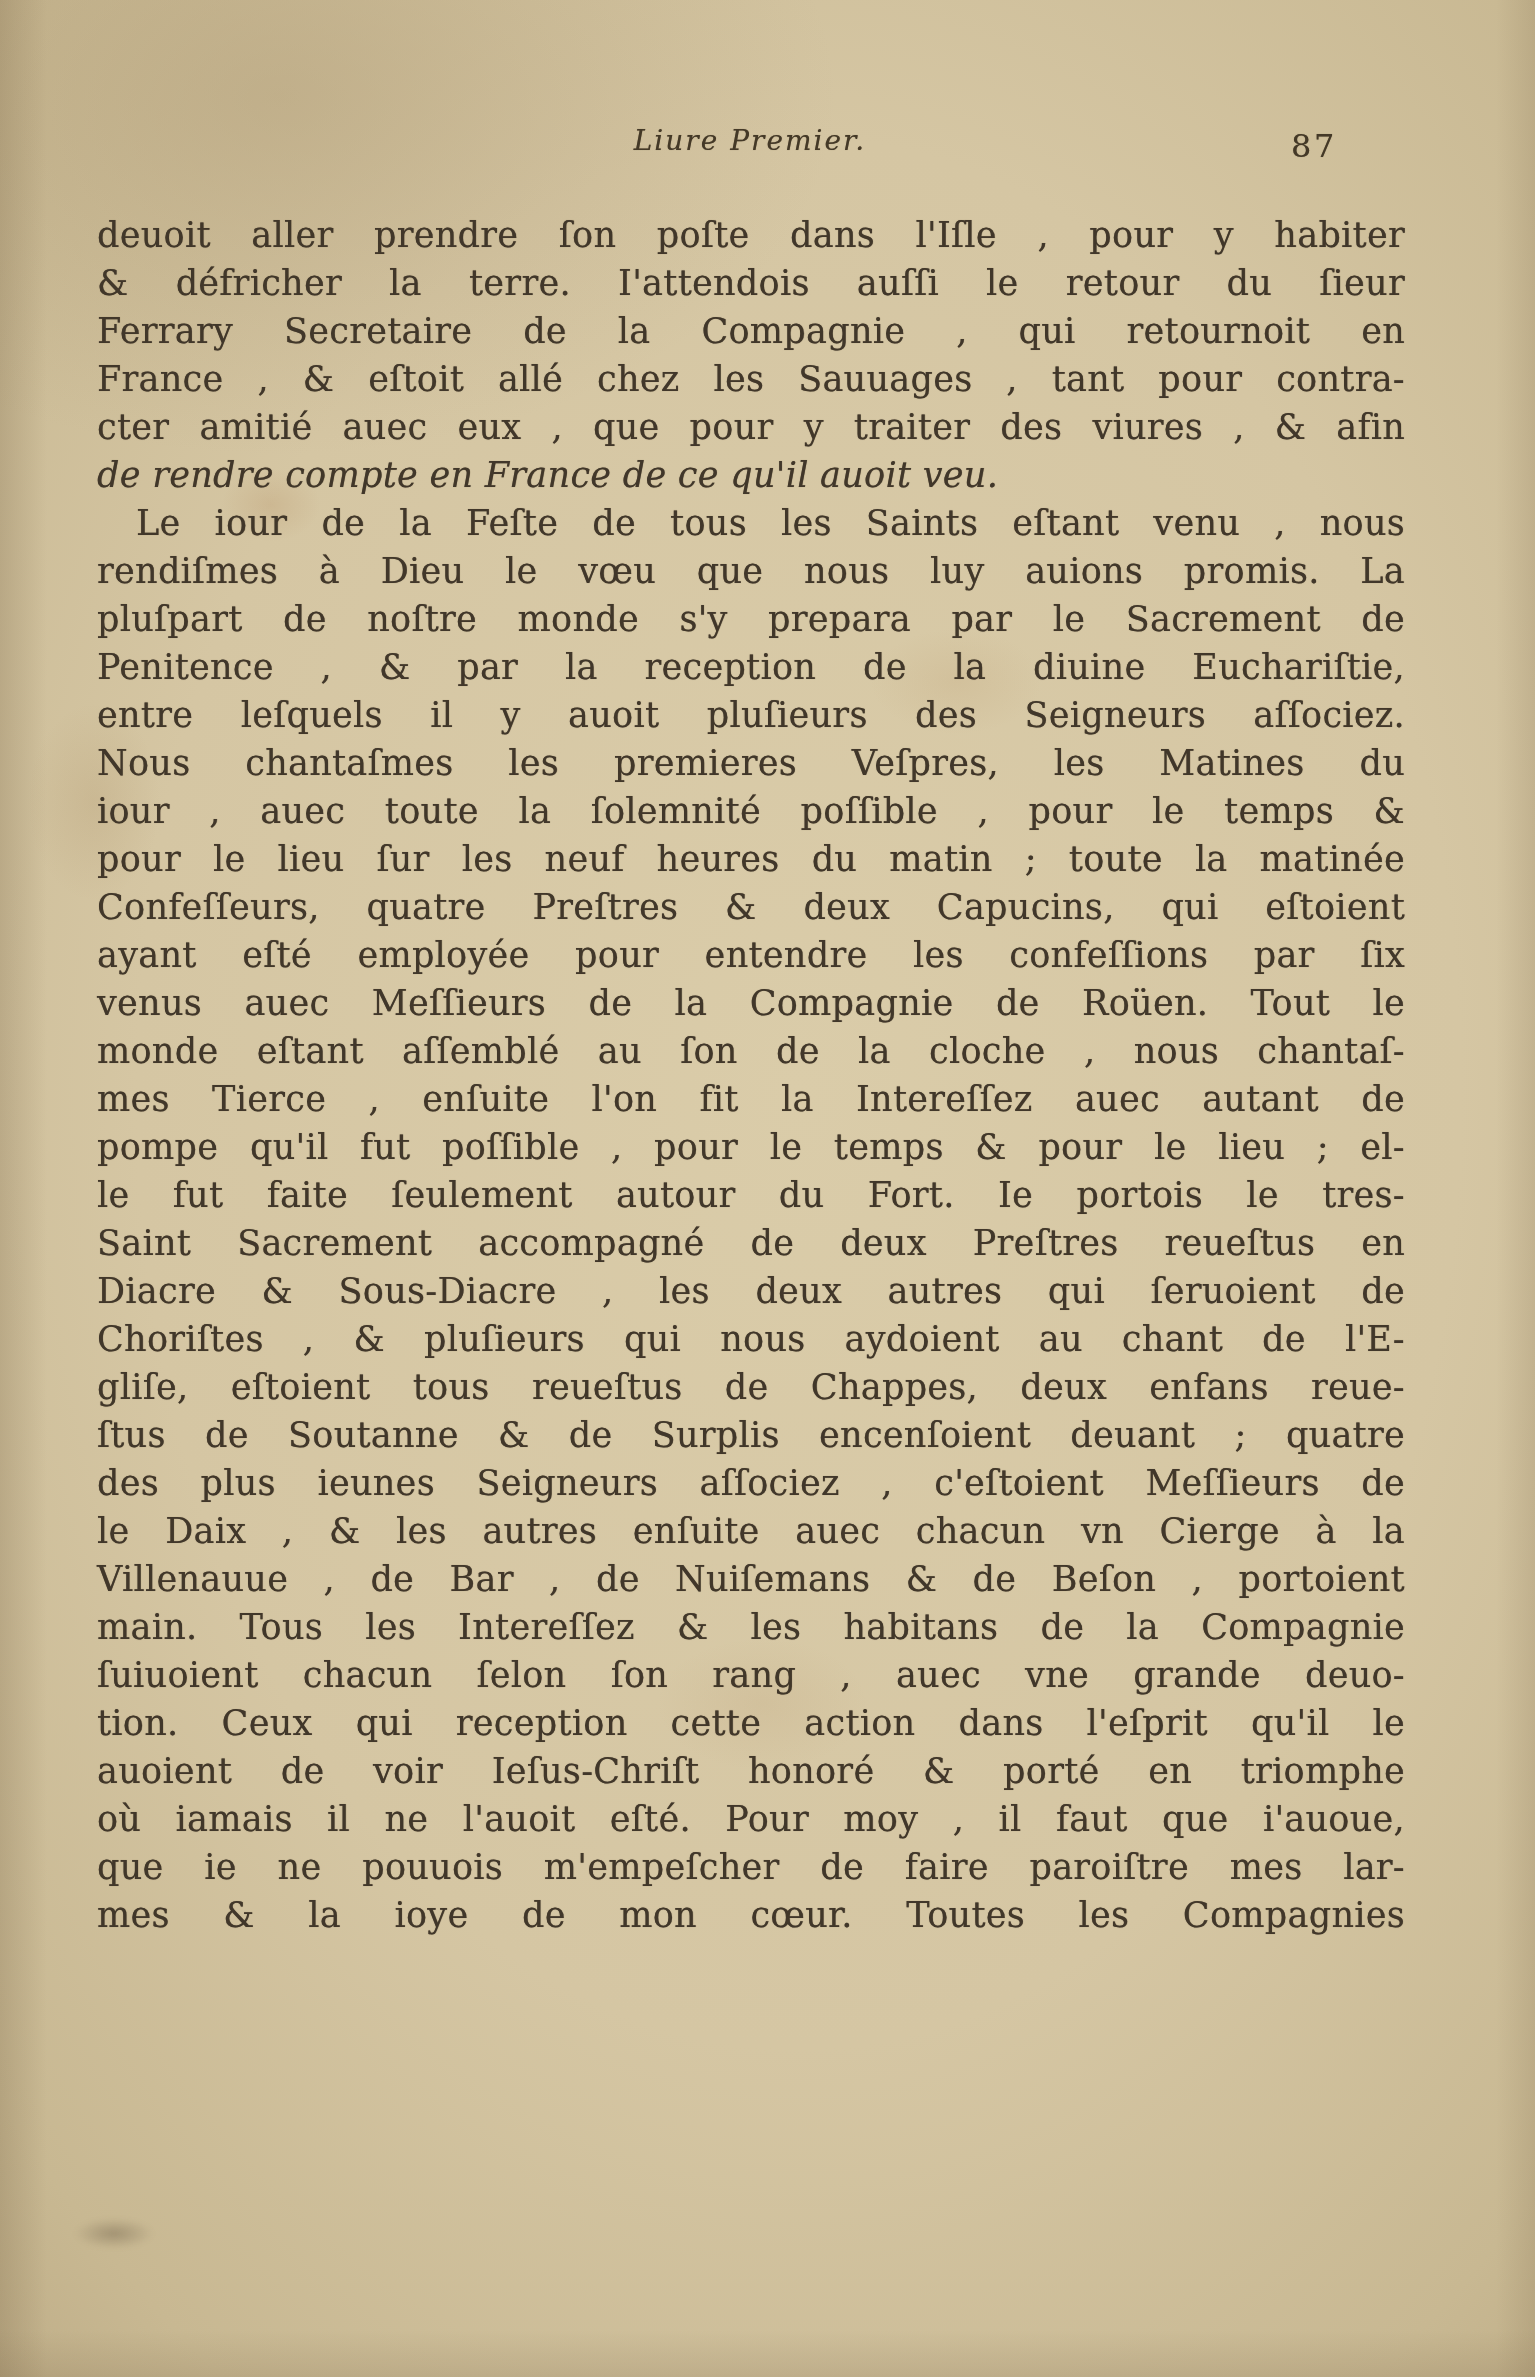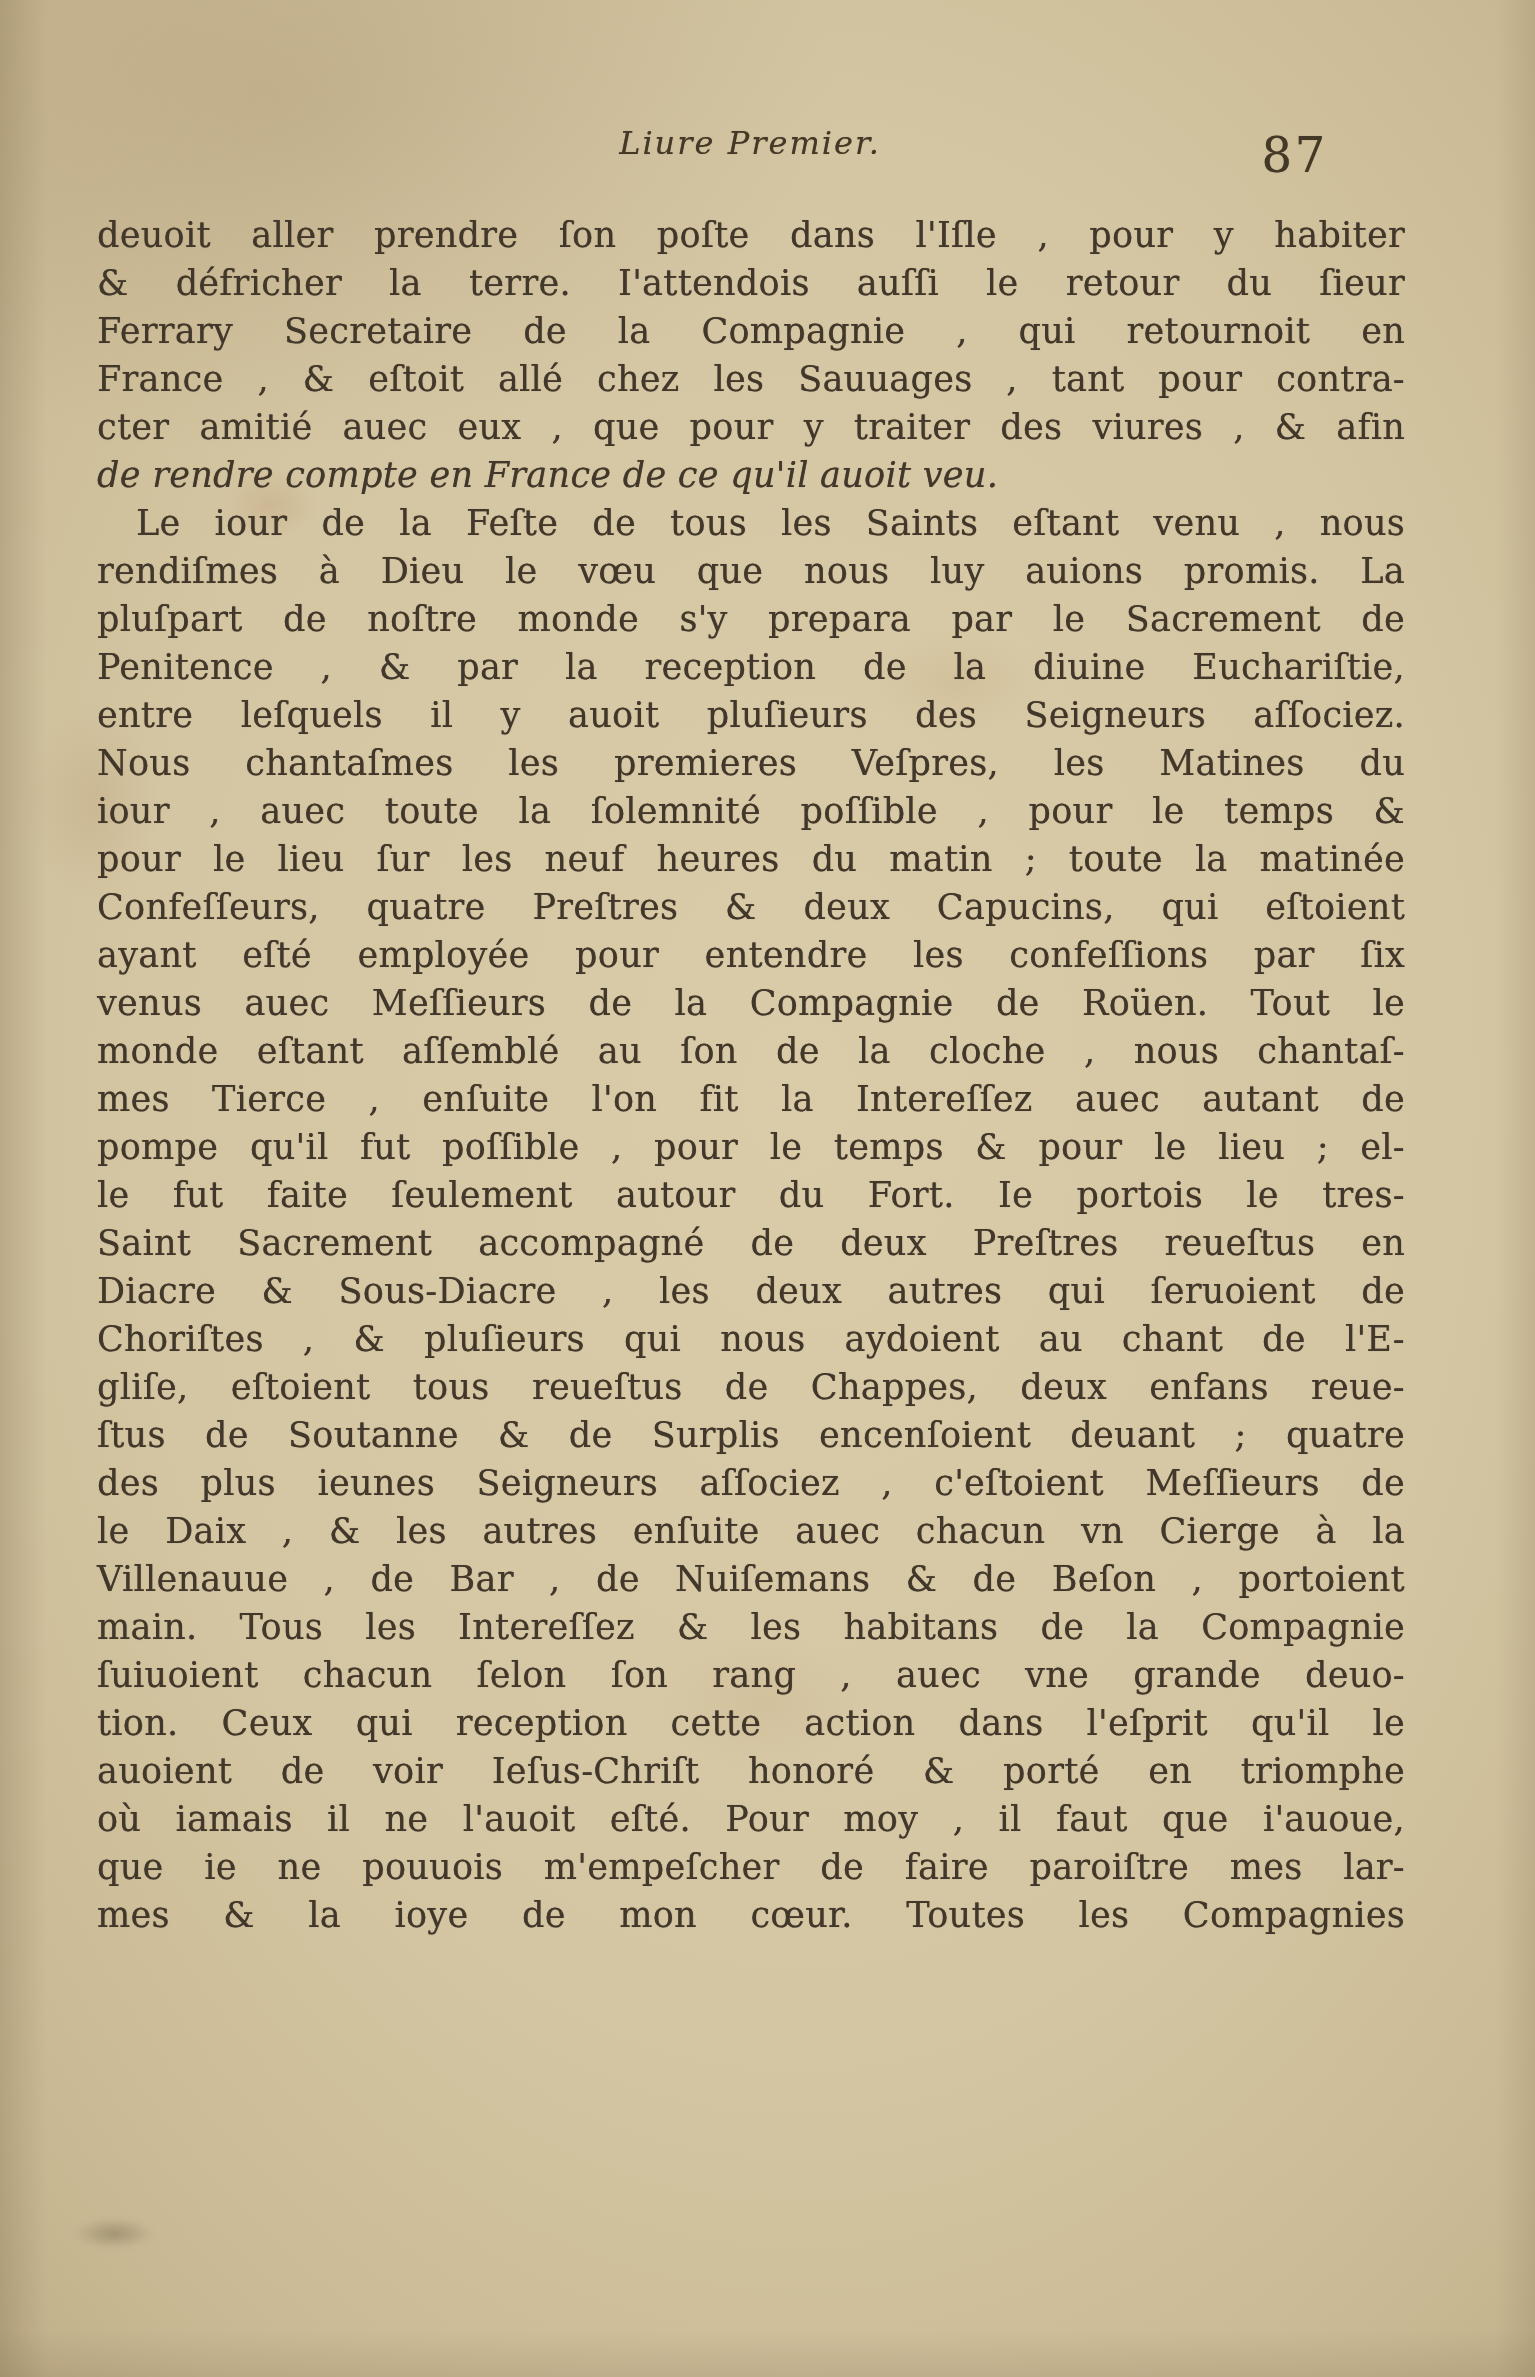--- a/index.html
+++ b/index.html
@@ -33,26 +33,26 @@
   .smudge{position:absolute;left:74px;top:2218px;width:80px;height:31px;
     background:radial-gradient(ellipse, rgba(90,75,55,0.35), rgba(0,0,0,0) 70%);
     filter:blur(2.7px);}
 
   .header{
     position:absolute;left:97px;top:124px;width:1306px;height:60px;
     color:#443927;
   }
   .header-title{
     position:absolute;left:0;right:0;text-align:center;
-    font-style:italic;font-size:32px;letter-spacing:2px;
+    font-style:italic;font-size:28px;letter-spacing:2px;
     text-shadow:0 0 0.7px rgba(62,48,30,0.55);
   }
   .page-number{
-    position:absolute;right:75px;top:2.7px;
-    font-size:48px;letter-spacing:2.7px;
+    position:absolute;right:66px;top:2.7px;
+    font-size:32px;letter-spacing:2.7px;
     text-shadow:0 0 0.7px rgba(62,48,30,0.55);
   }
 
   .text-block{
     position:absolute;left:97px;top:211px;width:1308px;
     font-size:35px;line-height:48px;
     color:#41372a;
     text-shadow:0 0 0.7px rgba(58,46,30,0.5), 0.3px 0.3px 0 rgba(58,46,30,0.25);
     letter-spacing:0.3px;
   }

